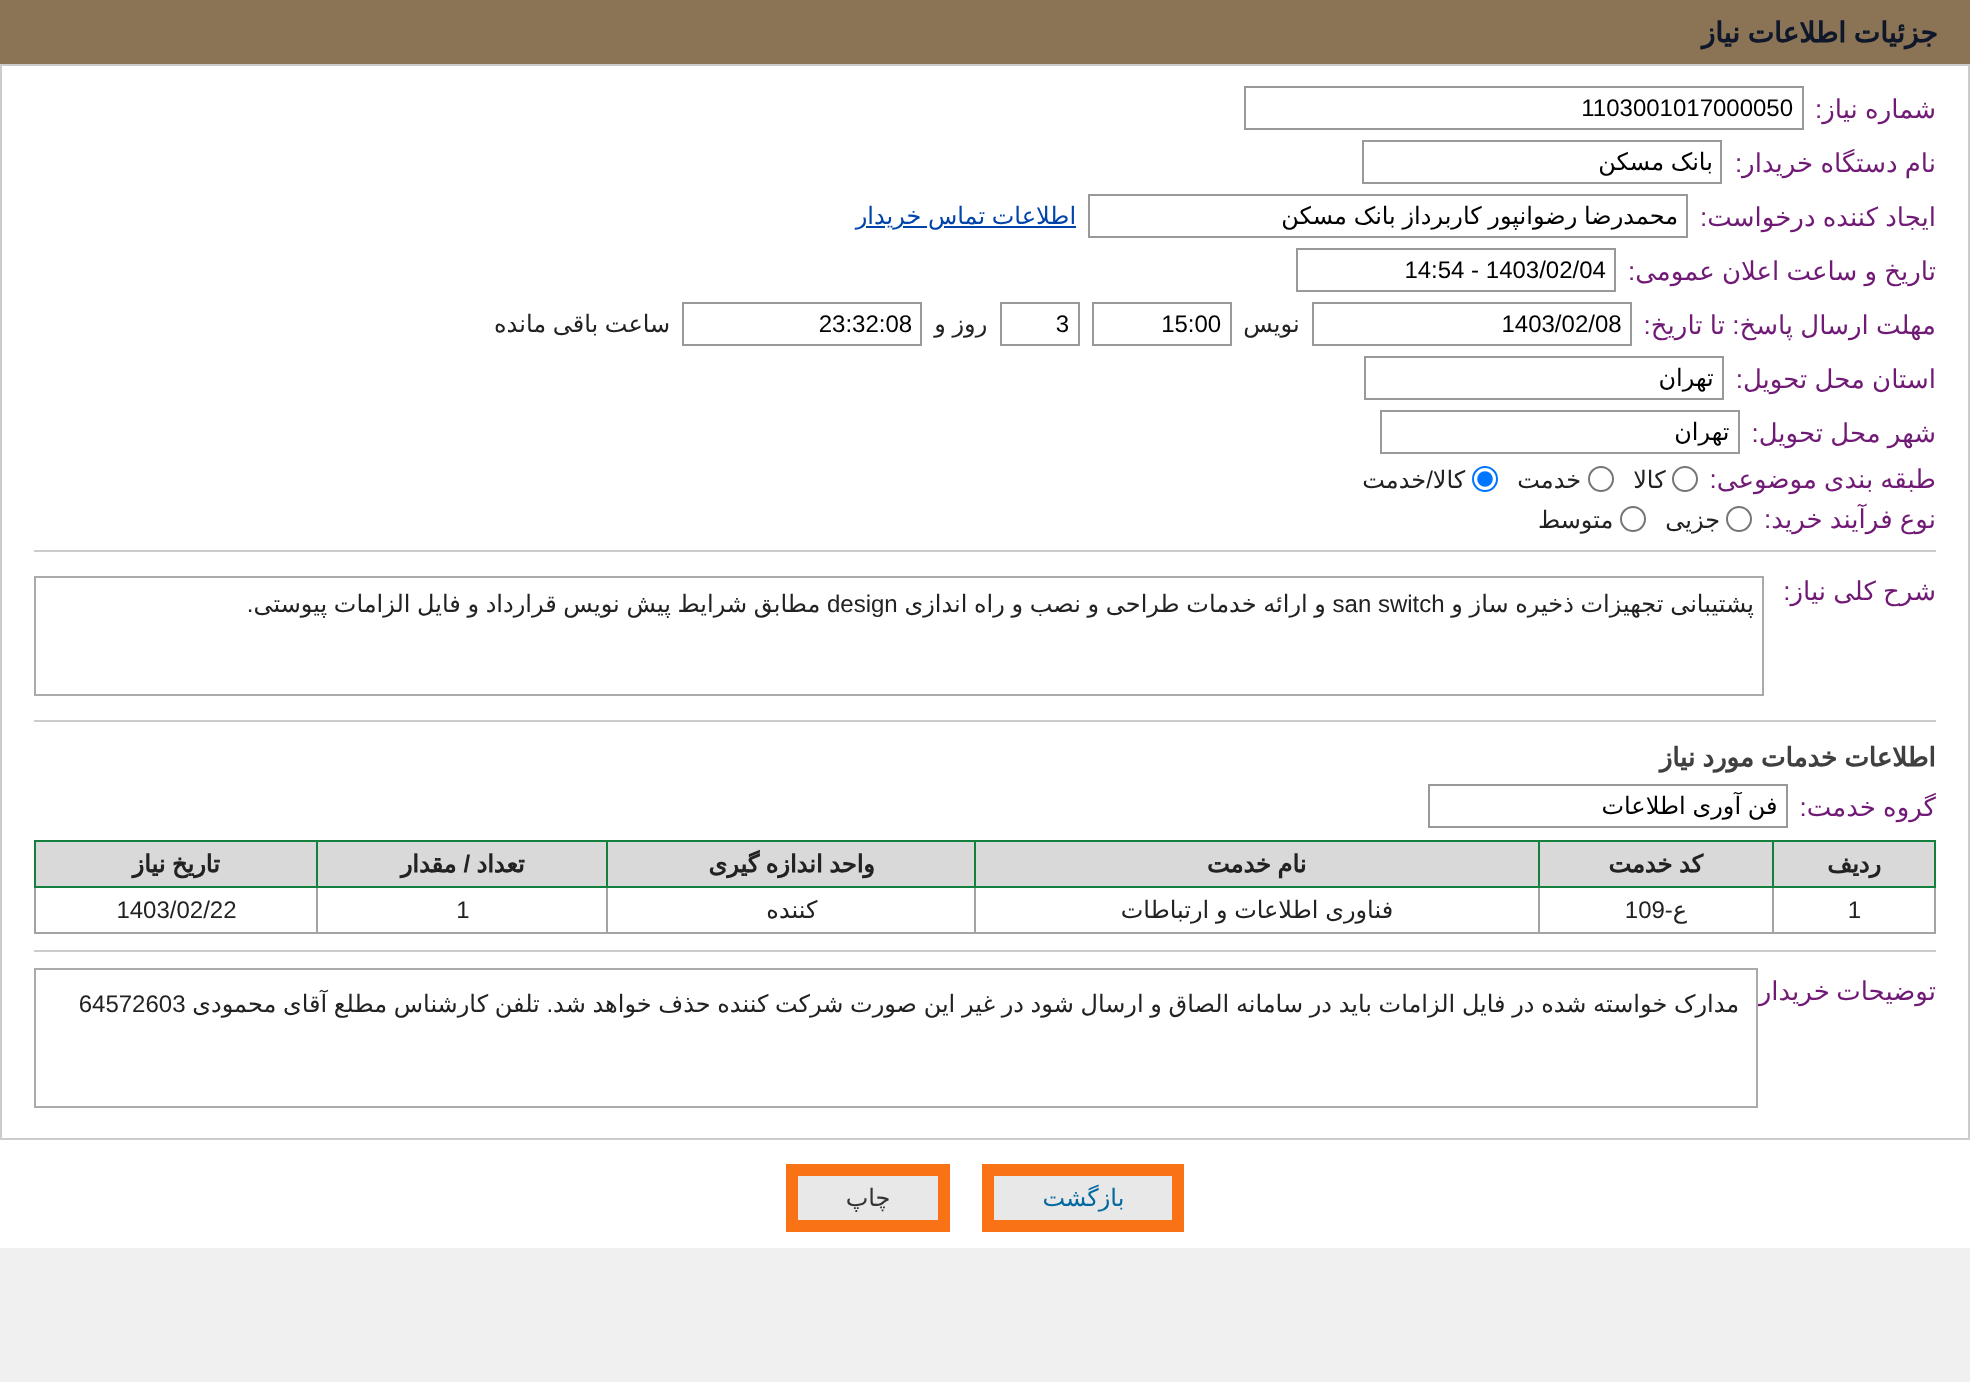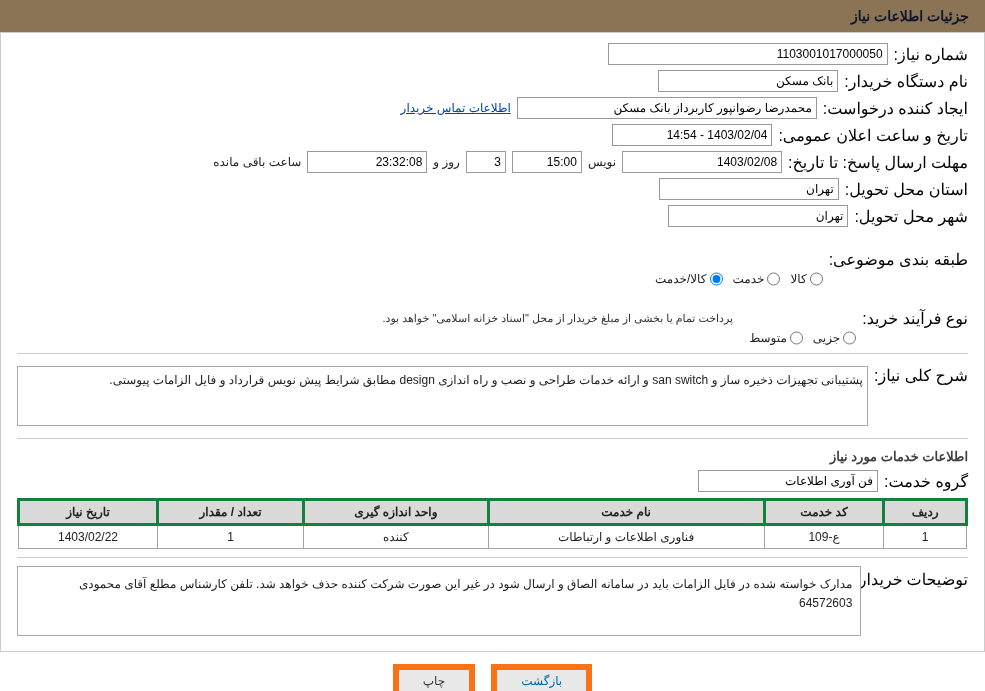--- a/index.html
+++ b/index.html
@@ -57,33 +57,33 @@
     }
     
     .radio-group {
       display: flex;
       flex-direction: row;
       gap: 10px;
       align-items: center;
     }
     .radio-item {
       display: flex;
+      align-items: center;
       gap: 3px;
       font-size: 12px;
-      margin-top: 40px;
     }
     
     .data-table {
       width: 100%;
       border-collapse: collapse;
       margin-top: 6px;
     }
     .data-table th {
       background: #d9d9d9;
-      border: 3px solid #15803d;
+      border: 1px solid #15803d;
       padding: 4px 8px;
       font-size: 12px;
       text-align: center;
       font-weight: bold;
     }
     .data-table td {
       border: 1px solid #a3a3a3;
       padding: 4px 8px;
       font-size: 12px;
       text-align: center;
@@ -135,22 +135,22 @@
       background: #e8e8e8;
       color: #0369a1;
     }
     .btn-print {
       background: #e8e8e8;
       color: #333;
     }
     .col-label {
       text-align: right;
       white-space: nowrap;
-      font-size: 16px;
-      color: #000000;
+      font-size: 13px;
+      color: #701a75;
     }
     .inline-label {
       font-size: 12px;
       white-space: nowrap;
     }
     .row-with-label {
       display: flex;
       align-items: center;
       gap: 6px;
       margin-bottom: 5px;
@@ -232,21 +232,20 @@
       <div class="radio-group">
         <label class="radio-item">
           <input type="radio" name="purchase_type" style=""> 
             <span>جزیی</span>
         </label>
         <label class="radio-item">
           <input type="radio" name="purchase_type" style=""> 
             <span>متوسط</span>
         </label>
       </div>
-      <span style="font-size:11px; color:#333; margin-right: 10px;">پرداخت تمام یا بخشی از مبلغ خریدار از محل "اسناد خزانه اسلامی" خواهد بود.</span>
     </div>
 
     <hr class="section-divider">
 
     <div class="row-with-label" style="align-items:flex-start">
       <span class="col-label" style="min-width:80px; padding-top:4px;">شرح کلی نیاز:</span>
       <div class="description-box" style="flex:1;">
         <span>پشتیبانی تجهیزات ذخیره ساز و san switch و ارائه خدمات طراحی و نصب و راه اندازی design مطابق شرایط پیش نویس قرارداد و فایل الزامات پیوستی.</span>
       </div>
     </div>

